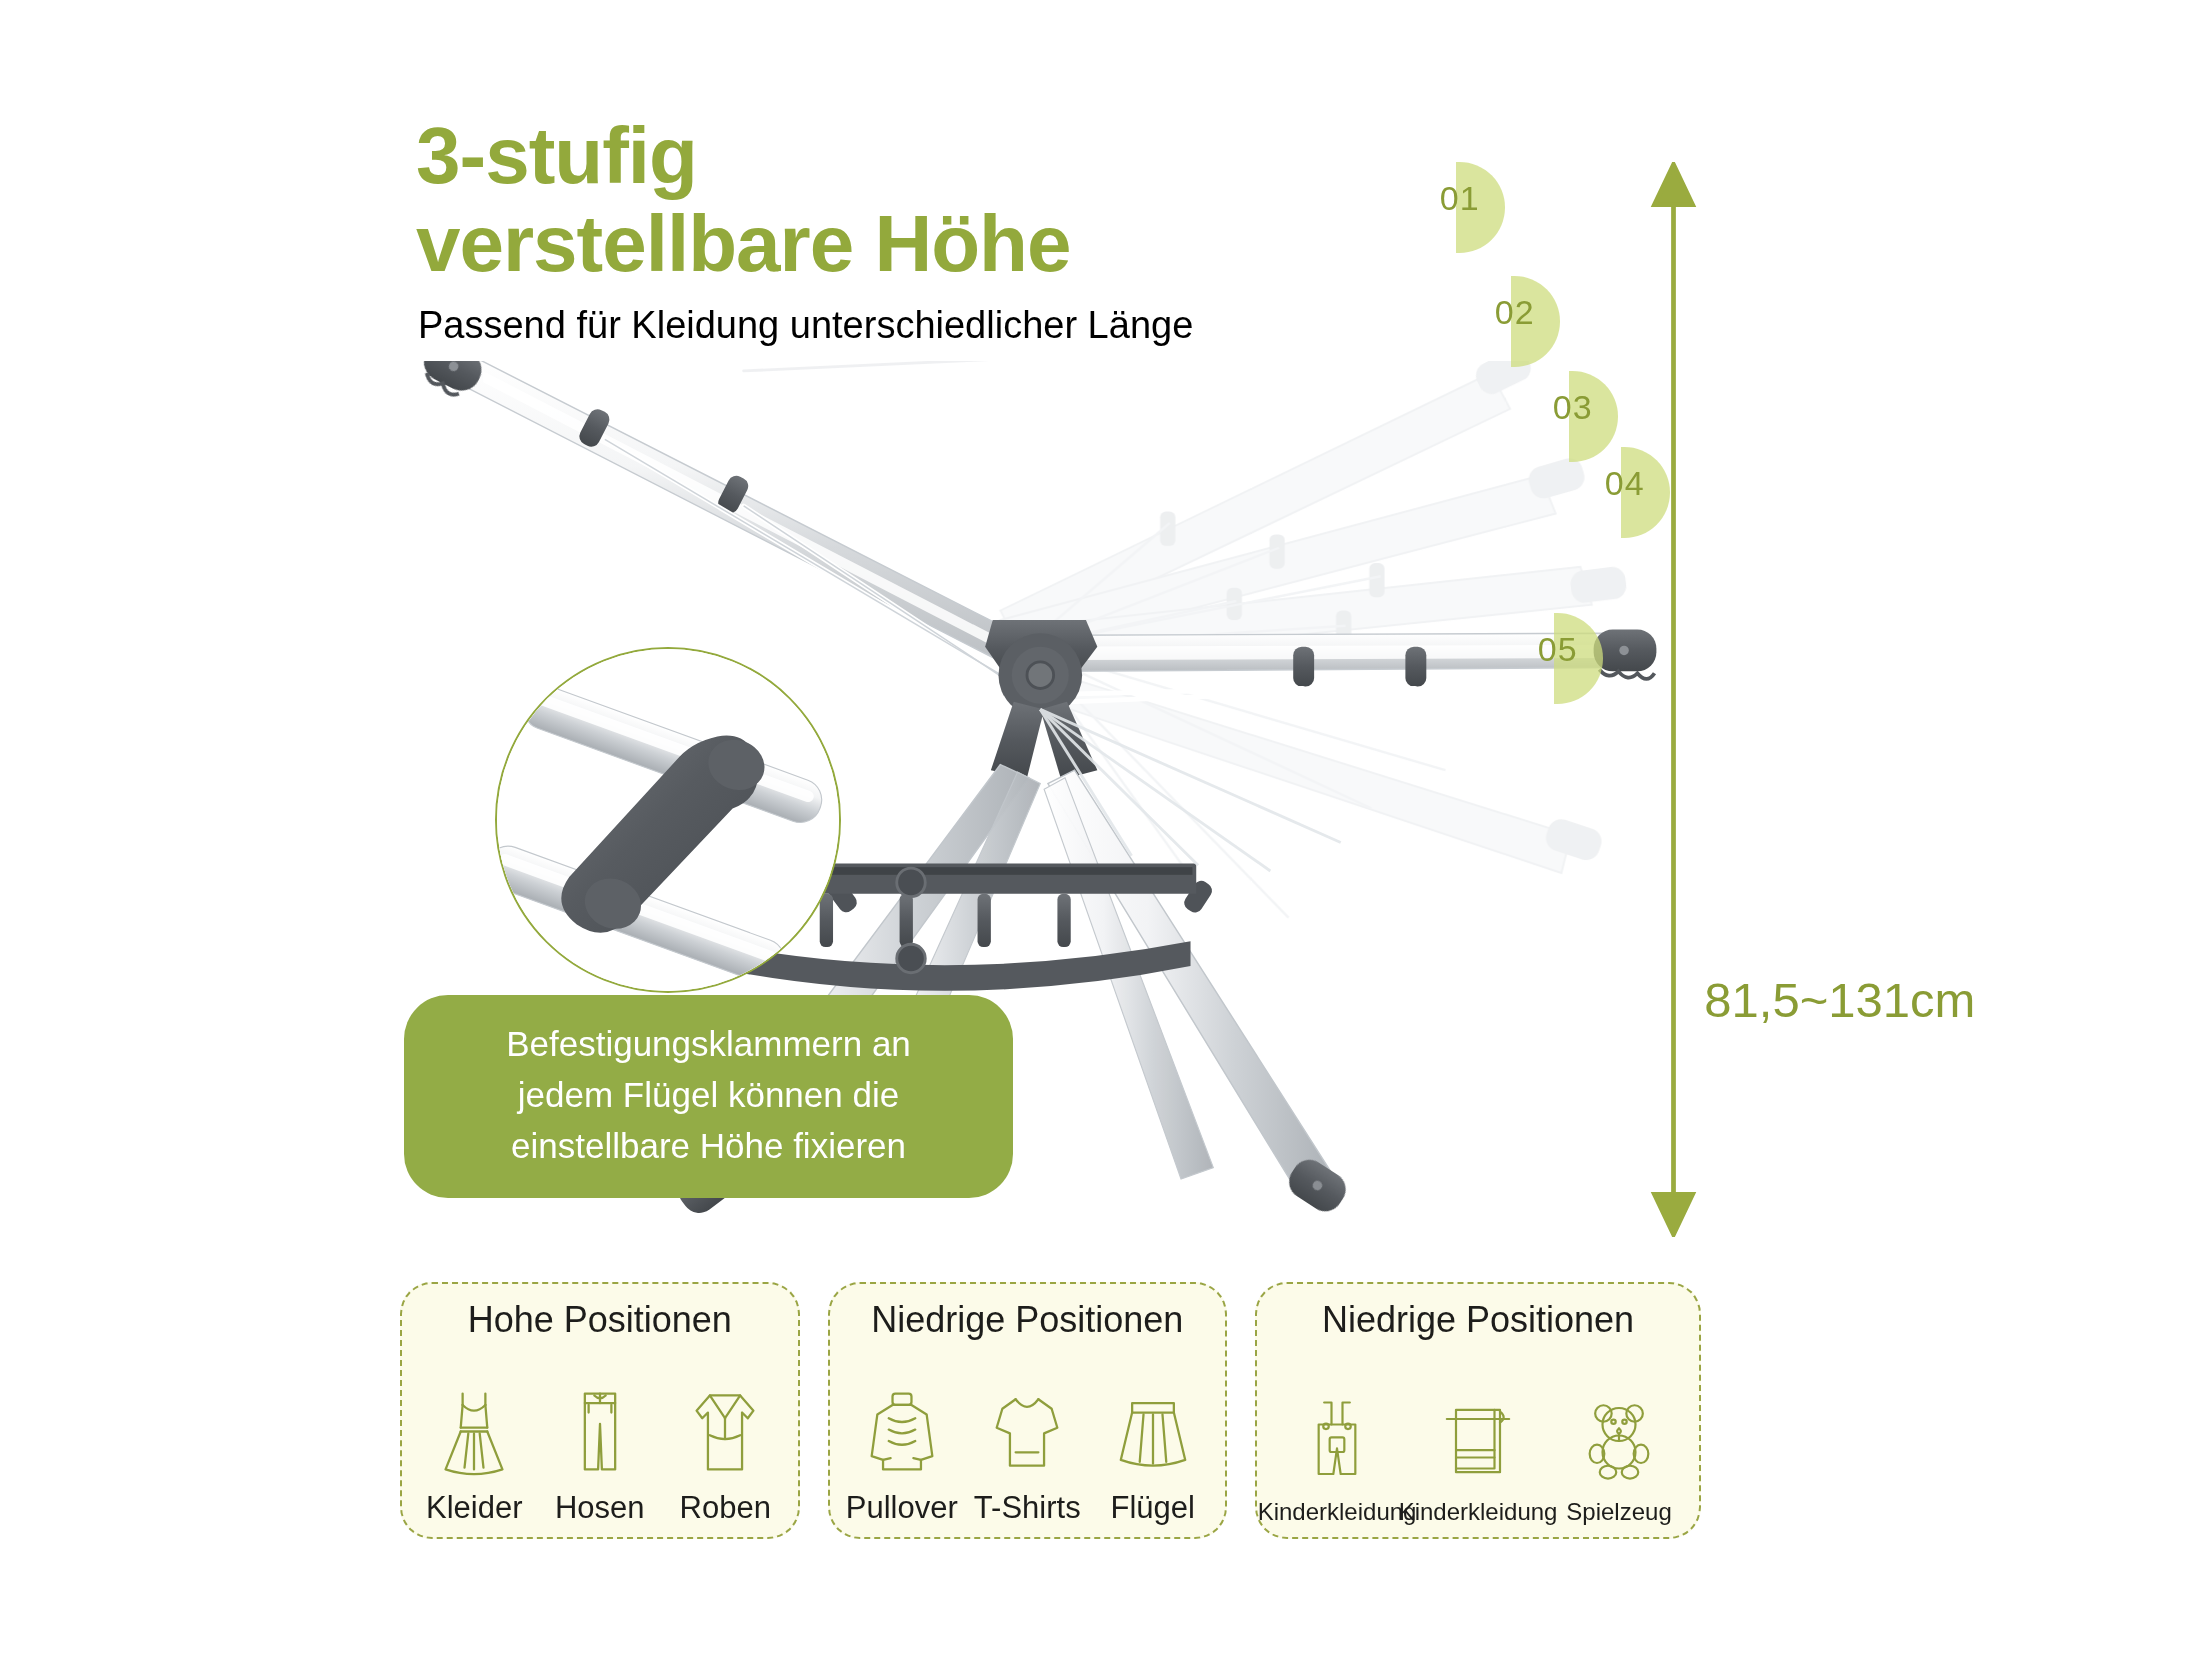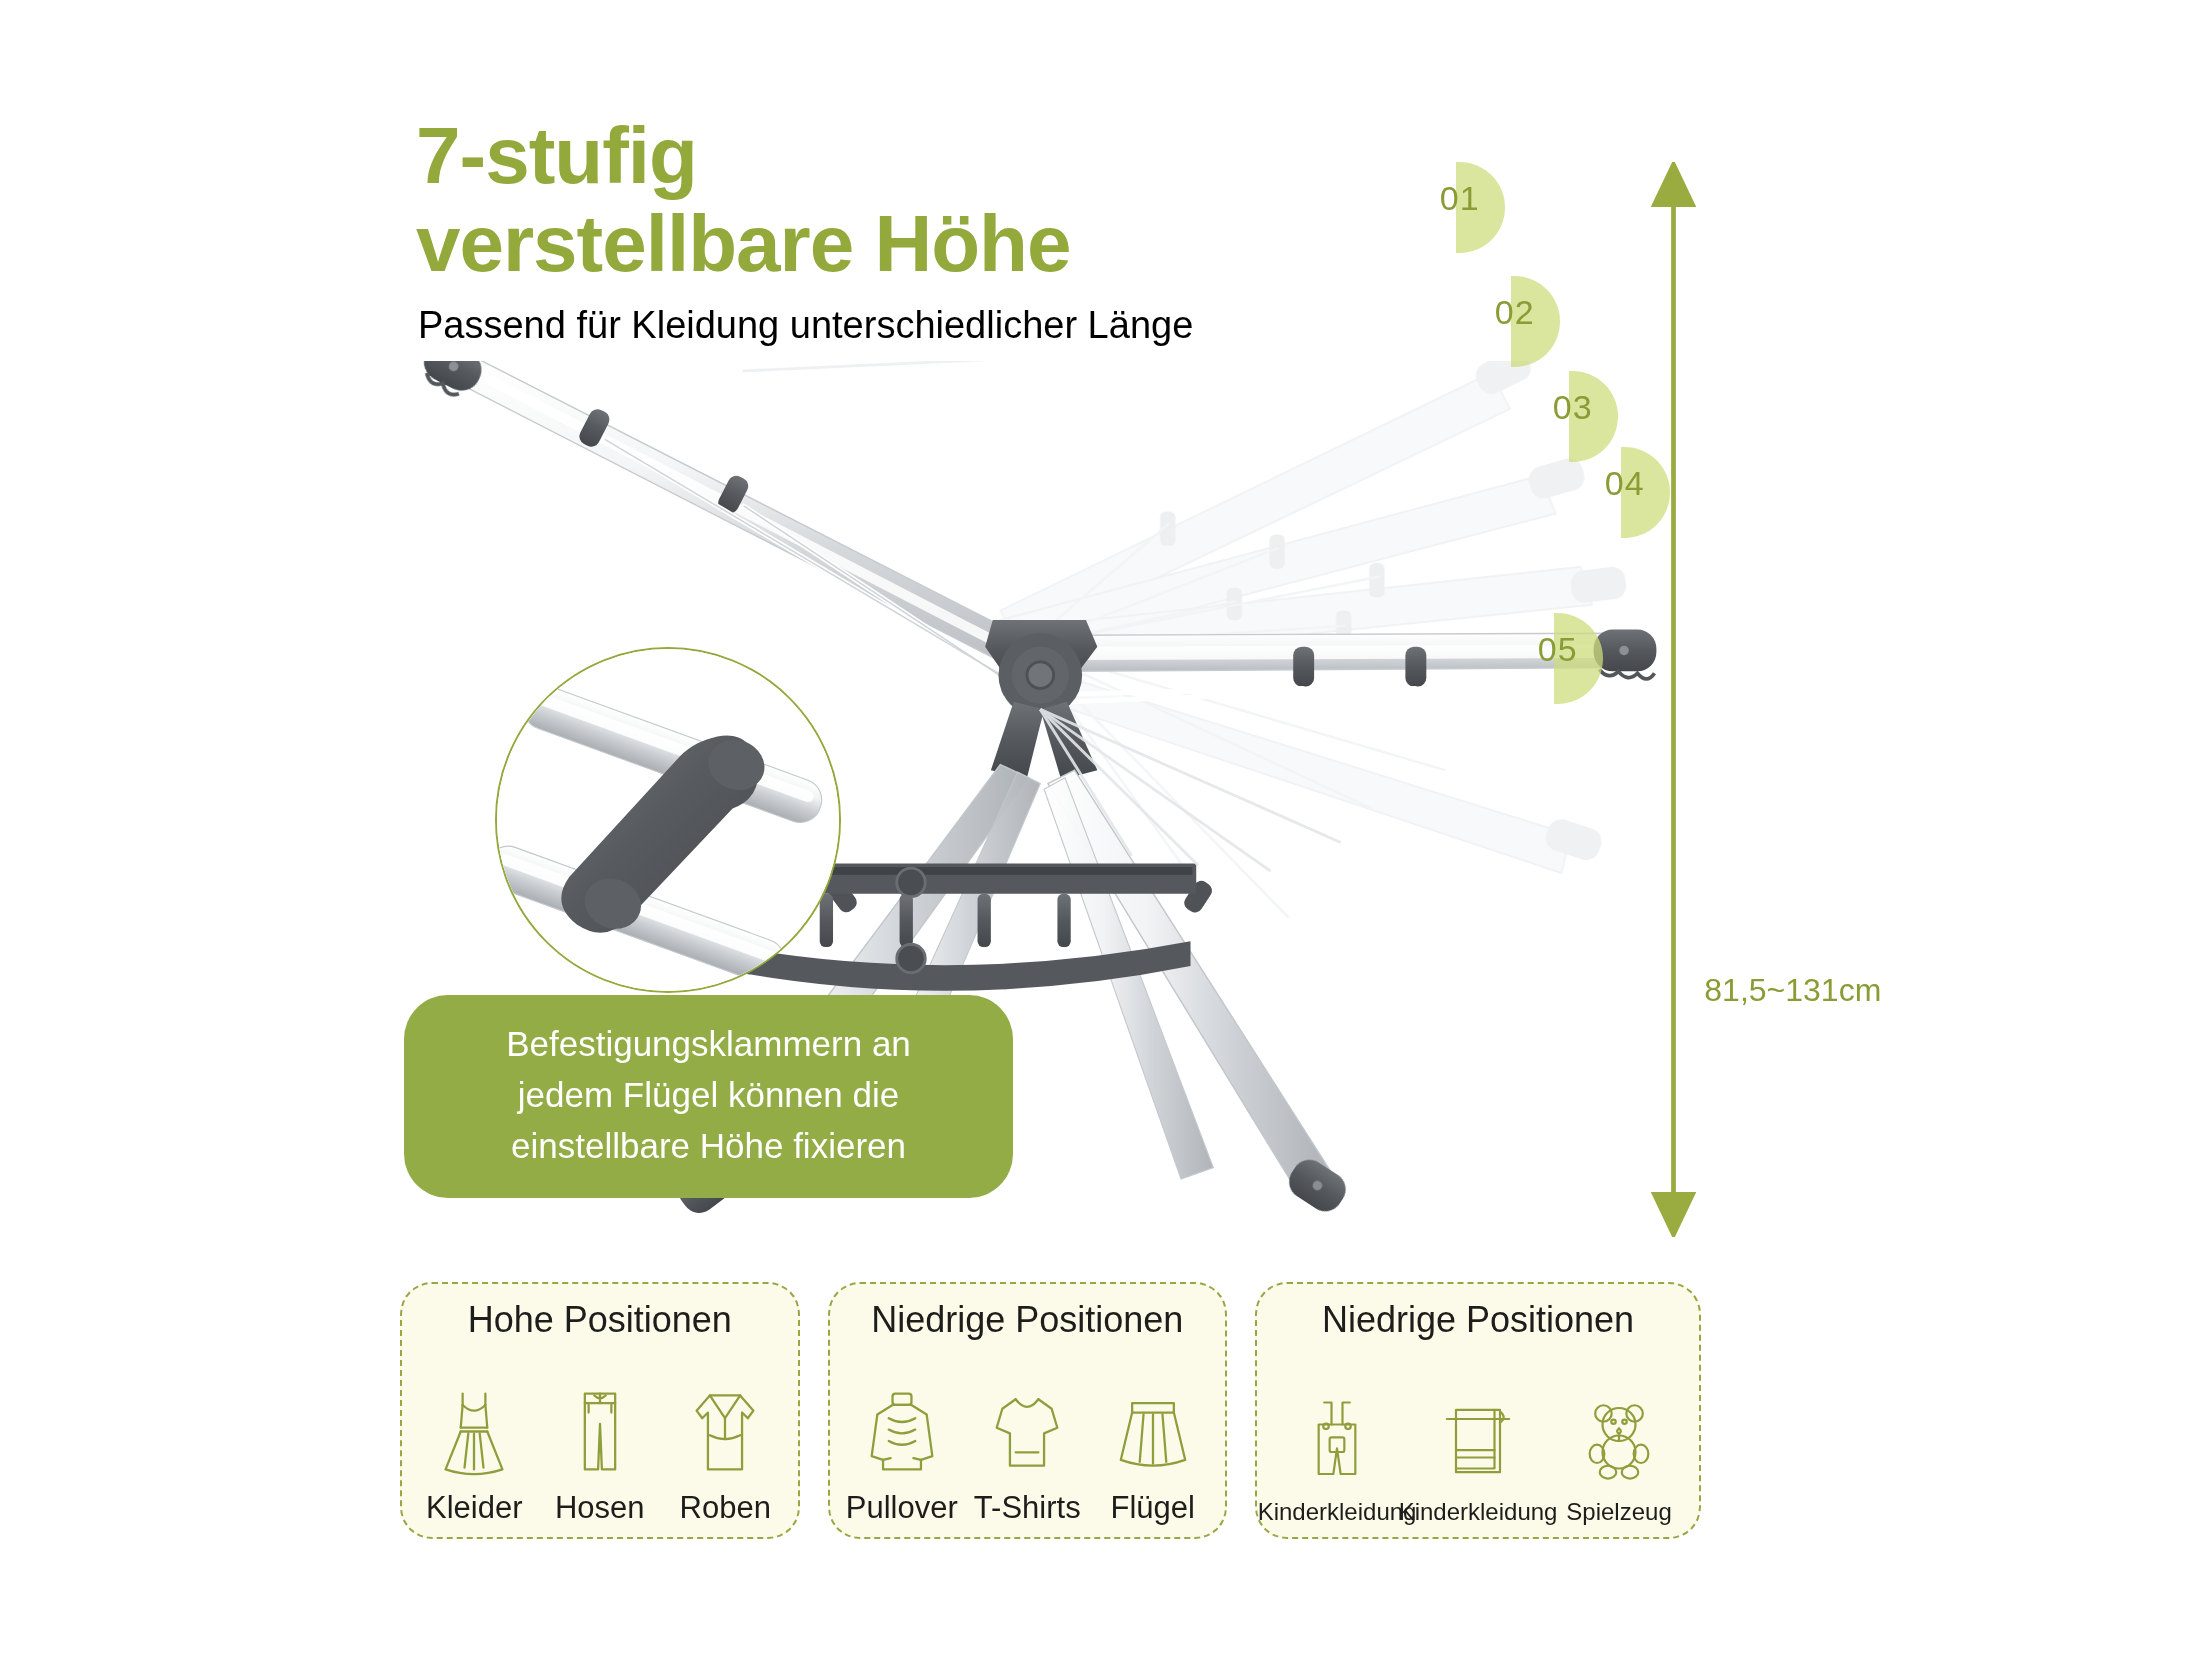--- a/index.html
+++ b/index.html
@@ -47,21 +47,21 @@
   #pos02{left:1469px;top:276px;}
   #pos03{left:1527px;top:371px;}
   #pos04{left:1579px;top:447px;}
   #pos05{left:1512px;top:613px;}
 
   
   #dim{position:absolute;left:1607px;top:162px;width:342px;height:1075px;}
   #dim svg{position:absolute;left:0;top:0;width:133px;height:1075px;}
   #dimlabel{
     position:absolute;left:84px;top:804px;
-    font-size:32px;color:#8a9c35;white-space:nowrap;
+    font-size:49px;color:#8a9c35;white-space:nowrap;
     background:#ffffff;padding:5.7px 13.3px;
   }
 
   
   #magnifier{
     position:absolute;left:495px;top:647px;width:342px;height:342px;
     border-radius:50%;border:2.9px solid #93a93c;
     overflow:hidden;background:#ffffff;
   }
   #magnifier svg{position:absolute;left:0;top:0;width:342px;height:342px;}
@@ -111,21 +111,21 @@
   }
   .card.c3 .card-item .lbl{font-size:24px;}
   .card.c3 .card-item .ico{height:88px;}
 </style>
 </head>
 <body>
 
 <div id="stage">
 
   <div id="headline">
-    <div class="h1line">7-stufig</div>
+    <div class="h1line">3-stufig</div>
     <div class="h1line">verstellbare Höhe</div>
   </div>
   <div id="subtitle">Passend für Kleidung unterschiedlicher Länge</div>
 
   <div id="product">
     <svg viewBox="0 0 1320 930" xmlns="http://www.w3.org/2000/svg">
       <defs>
         <linearGradient id="alu" x1="0" y1="0" x2="0" y2="1">
           <stop offset="0%" stop-color="#ffffff"></stop>
           <stop offset="35%" stop-color="#f4f5f6"></stop>

